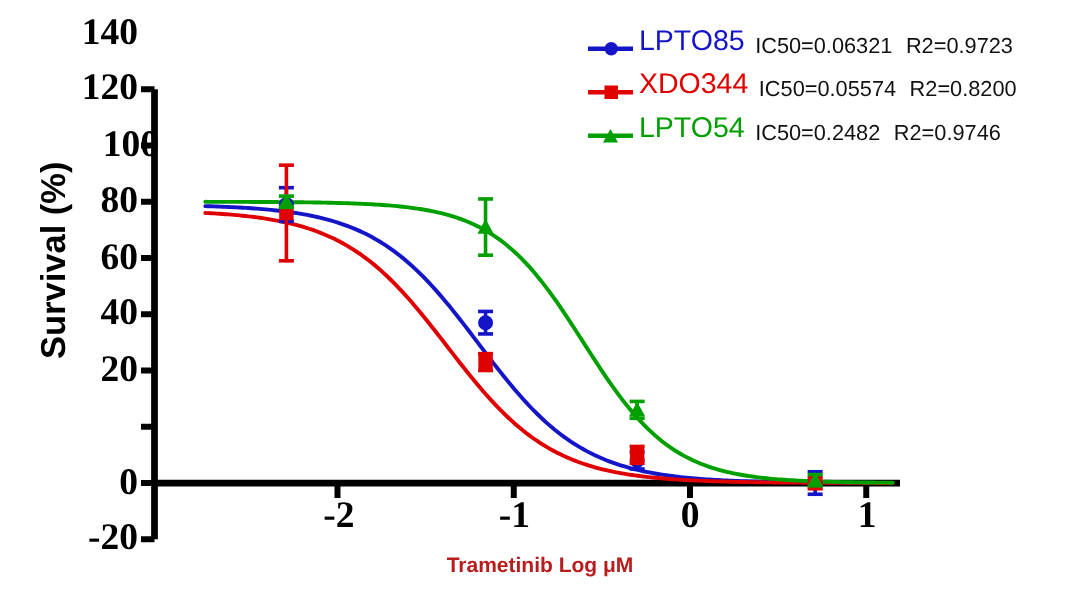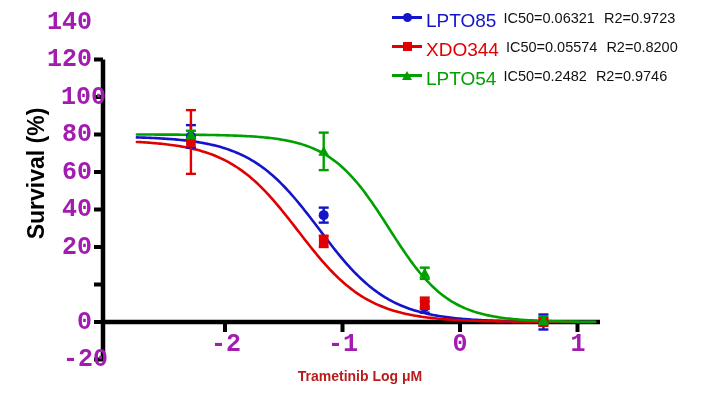--- a/index.html
+++ b/index.html
@@ -4,38 +4,38 @@
 <style>
   html,body{margin:0;padding:0;background:#ffffff;}
   body{width:720px;height:408px;overflow:hidden;
        font-family:"Liberation Sans","DejaVu Sans",sans-serif;}
   #figure{position:relative;width:720px;height:408px;background:#ffffff;}
 
   #plot-svg{position:absolute;left:0;top:0;width:720px;height:408px;}
 
   
   #legend{position:absolute;left:392px;top:10px;width:320px;}
-  .legend-row{display:flex;align-items:flex-start;height:29px;}
+  .legend-row{display:flex;align-items:flex-end;height:29px;}
   .legend-key{width:30px;height:14px;position:relative;flex:0 0 30px;margin-right:4px;}
   .legend-key .lk-line{position:absolute;left:0;top:6px;width:30px;height:2.5px;}
   .legend-key .lk-mark{position:absolute;left:11px;top:3px;width:9px;height:9px;}
   .lk-circle{border-radius:50%;}
   .lk-square{border-radius:0;}
   .lk-tri{width:0 !important;height:0 !important;left:10px !important;top:3px !important;
           background:none !important;border-left:5.5px solid transparent;
           border-right:5.5px solid transparent;}
   .legend-name{font-size:19px;font-weight:400;letter-spacing:0px;margin-right:7px;
                white-space:nowrap;font-family:"Liberation Sans",sans-serif;}
   .legend-stats{font-size:14.5px;color:#111;white-space:nowrap;
                 font-family:"Liberation Sans",sans-serif;}
   .legend-stats span{margin-right:9px;}
 
   
-  .ytick,.xtick{position:absolute;font-weight:bold;color:#a21caf;
-                font-family:Liberation Mono, monospace;font-size:25px;
+  .ytick,.xtick{position:absolute;font-weight:bold;color:#000000;
+                font-family:Liberation Serif, serif;font-size:25px;
                 text-align:right;white-space:nowrap;}
   .xtick{text-align:center;font-size:25px;}
   #ylabel{position:absolute;left:-44px;top:160px;width:160px;text-align:center;
           transform:rotate(-90deg);transform-origin:50% 50%;
           font-size:23px;font-weight:bold;color:#000;
           font-family:"Liberation Sans",sans-serif;}
   #xlabel{position:absolute;left:190px;top:368px;width:340px;text-align:center;
           font-size:14px;font-weight:bold;color:#b91c1c;
           font-family:"Liberation Sans",sans-serif;}
 </style>
@@ -138,21 +138,21 @@
     </svg>
 
   <div class="ytick" style="left:14px;top:8px;width:78px;">140</div>
   <div class="ytick" style="left:14px;top:45px;width:78px;">120</div>
   <div class="ytick" style="left:28px;top:83px;width:78px;text-align:right;">100</div>
   <div class="ytick" style="left:14px;top:120px;width:78px;">80</div>
   <div class="ytick" style="left:14px;top:158px;width:78px;">60</div>
   <div class="ytick" style="left:14px;top:195px;width:78px;">40</div>
   <div class="ytick" style="left:14px;top:233px;width:78px;">20</div>
   <div class="ytick" style="left:14px;top:308px;width:78px;">0</div>
-  <div class="ytick" style="left:30px;top:345px;width:78px;">-20</div>
+  <div class="ytick" style="left:14px;top:345px;width:78px;">-20</div>
 
   <div class="xtick" style="left:196px;top:330px;width:60px;">-2</div>
   <div class="xtick" style="left:313px;top:330px;width:60px;">-1</div>
   <div class="xtick" style="left:430px;top:330px;width:60px;">0</div>
   <div class="xtick" style="left:548px;top:330px;width:60px;">1</div>
 
   <div id="ylabel">Survival (%)</div>
   <div id="xlabel">Trametinib Log μM</div>
 
   <div id="legend">

